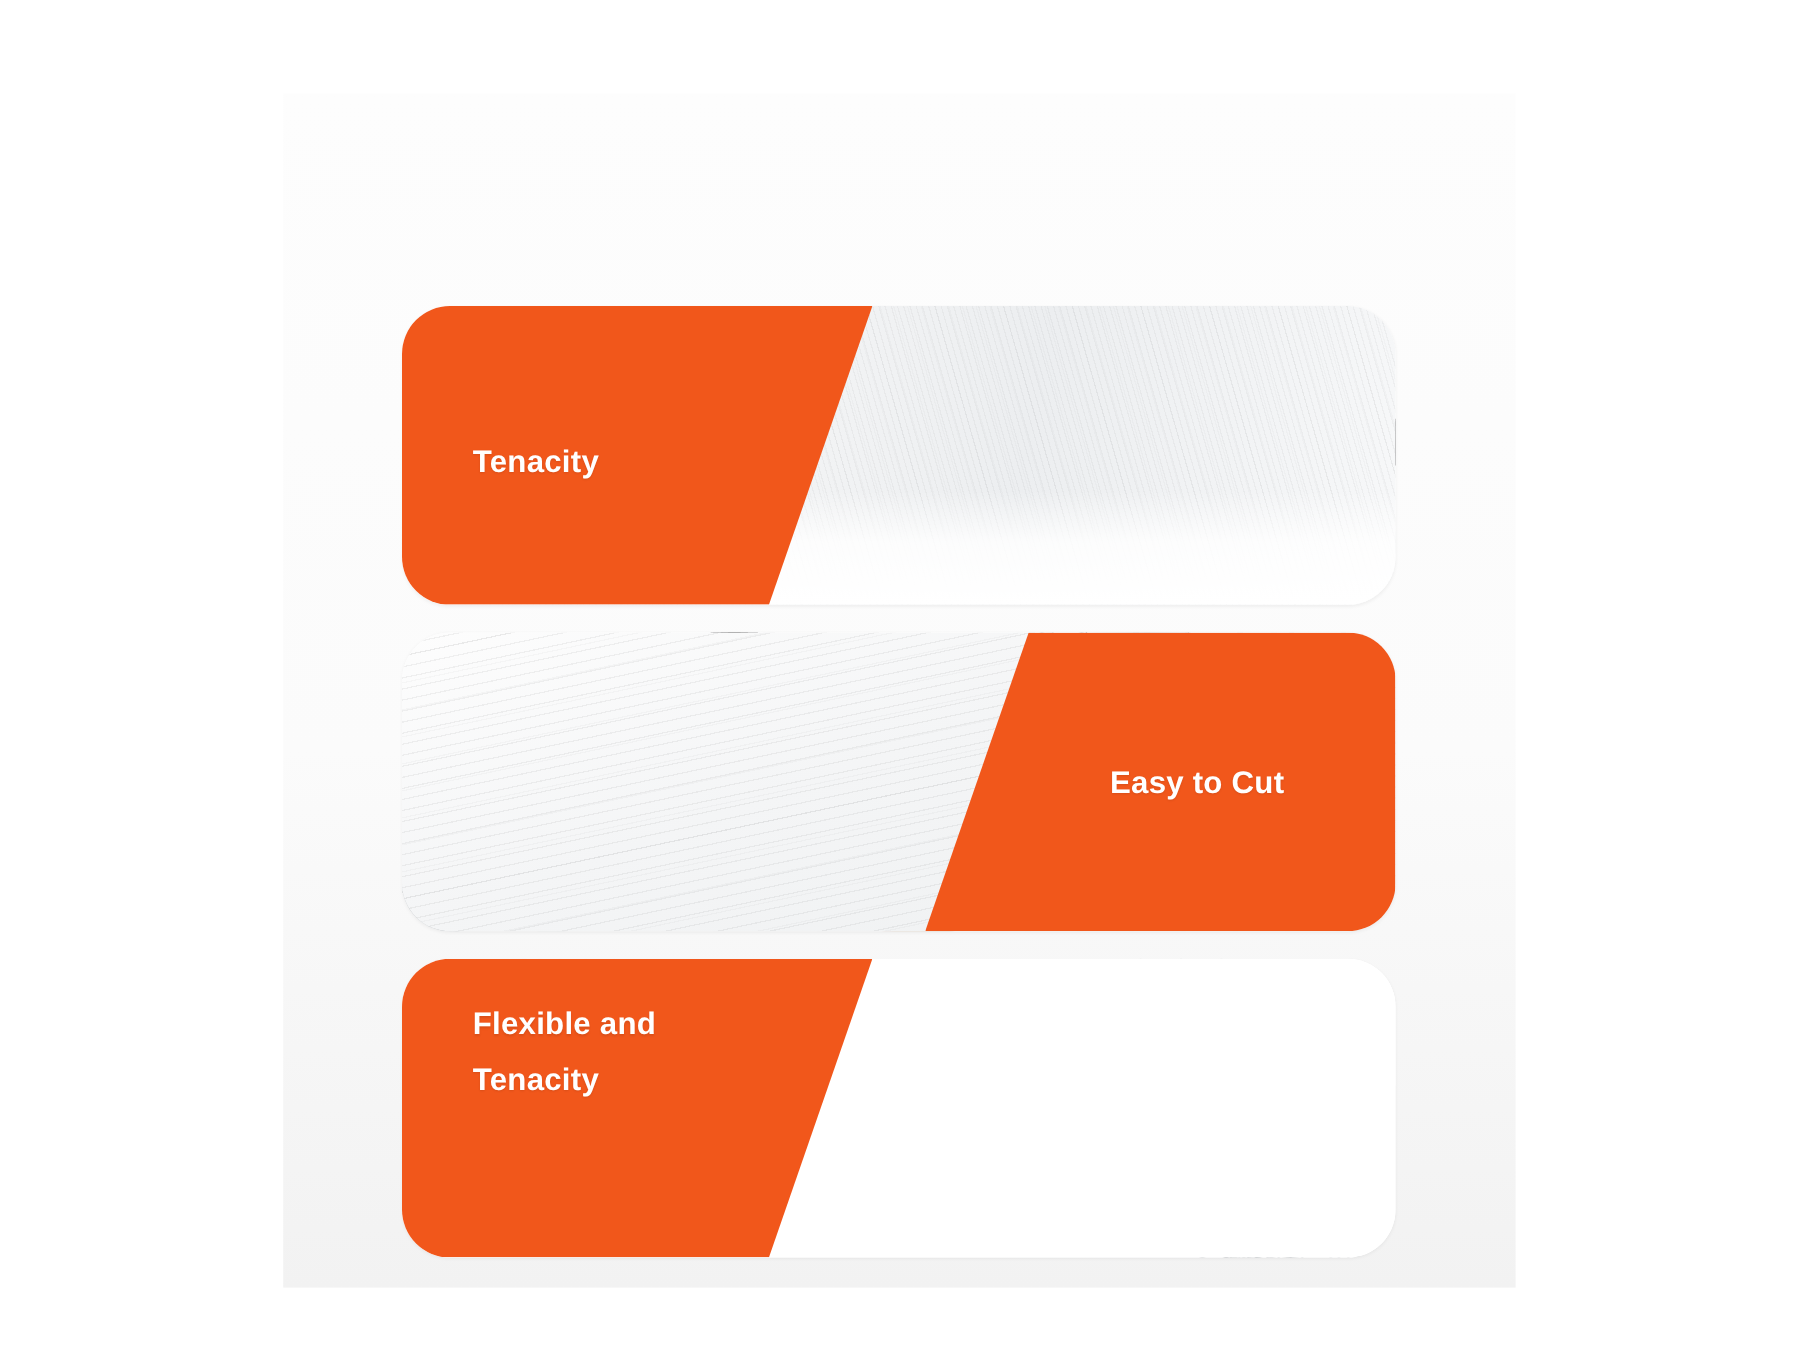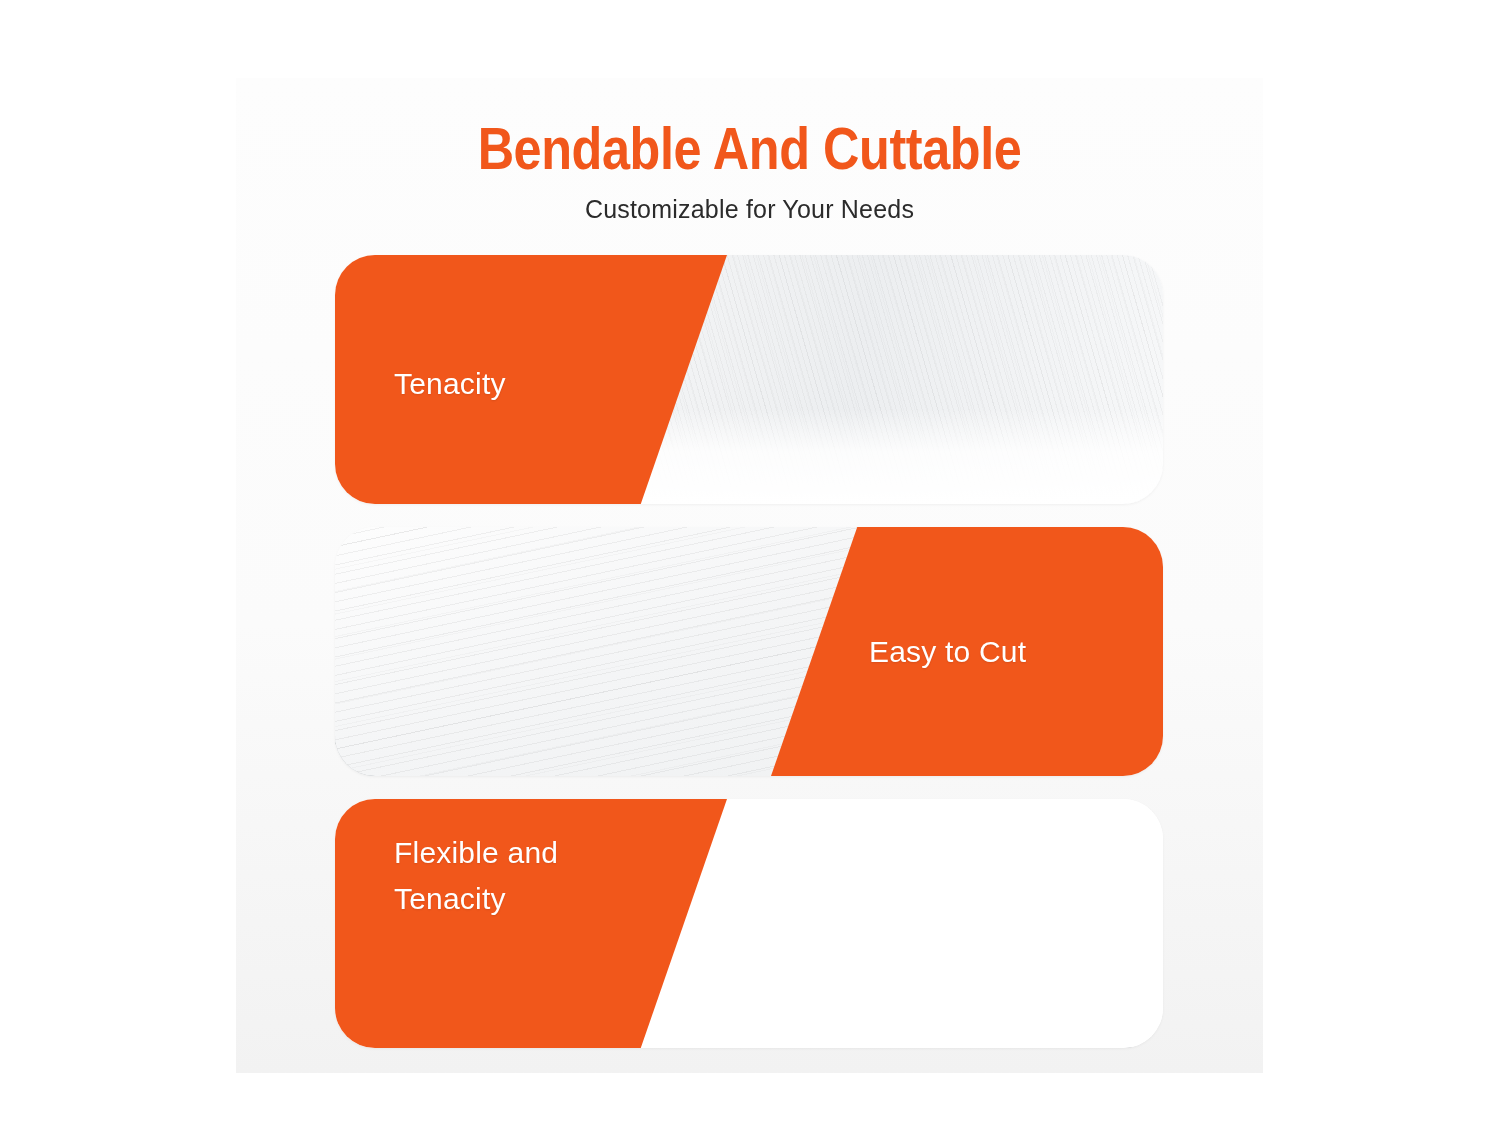--- a/index.html
+++ b/index.html
@@ -59,29 +59,29 @@
   .wedge {
     position:absolute; top:0; bottom:0;
     background:#F1571B;
   }
   .wedge-left  { left:0;  width:392px; clip-path:polygon(0 0, 100% 0, 78% 100%, 0 100%); }
   .wedge-right { right:0; width:392px; clip-path:polygon(22% 0, 100% 0, 100% 100%, 0 100%); }
 
   .card-label {
     position:absolute;
     color:#ffffff;
-    font-weight:400;
-    font-size:30px;
+    font-weight:700;
+    font-size:26px;
     line-height:46px;
     letter-spacing:0.2px;
     text-shadow:0 1px 2px rgba(0,0,0,0.10);
     z-index:5;
   }
   .label-l1 { left:394px; top:361px; }
-  .label-l2 { left:869px; top:629px; }
+  .label-l2 { left:925px; top:629px; }
   .label-l3 { left:394px; top:830px; }
 
   
   .brushed {
     position:absolute; inset:0;
     background:
       repeating-linear-gradient(74deg,
         rgba(0,0,0,0.035) 0px, rgba(0,0,0,0.035) 1px,
         rgba(0,0,0,0.00) 1px, rgba(0,0,0,0.00) 5px),
       repeating-linear-gradient(74deg,
@@ -113,24 +113,20 @@
   svg { display:block; }
   .no-sel { user-select:none; }
 </style>
 </head>
 <body>
 
 <div class="canvas">
 
   <div class="bg-panel"></div>
 
-  <div class="header">
-    <div class="title no-sel">Bendable And Cuttable</div>
-    <div class="subtitle no-sel">Customizable for Your Needs</div>
-  </div>
 
   <div class="card" id="card-1">
 
     <div class="photo">
       <div class="brushed"></div>
 
       <svg width="828" height="249" viewBox="0 0 828 249">
         <defs>
           <linearGradient id="steel" x1="0" y1="0" x2="0" y2="1">
             <stop offset="0%" stop-color="#d9dbdd"></stop>

